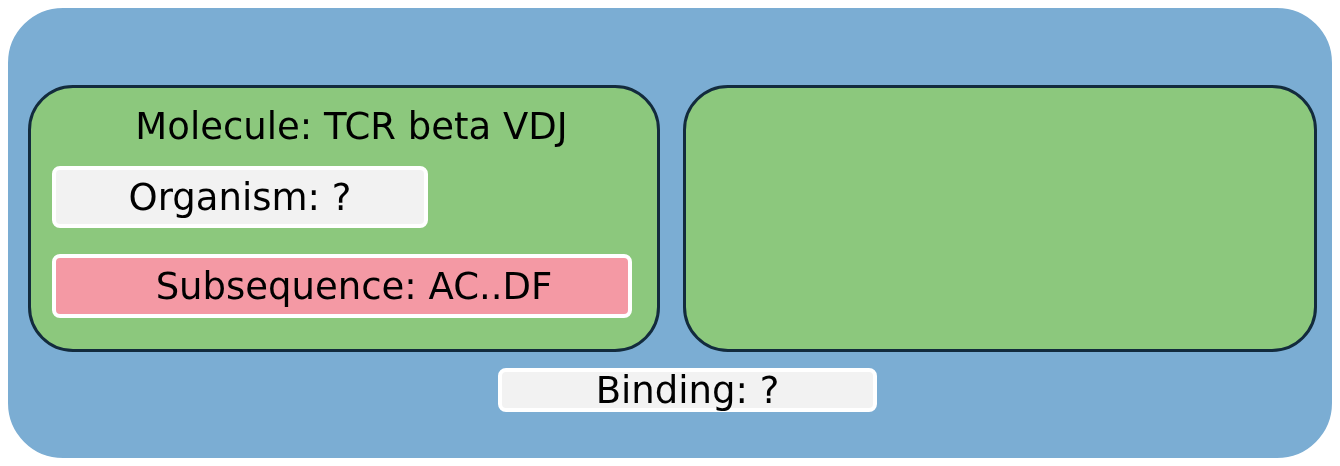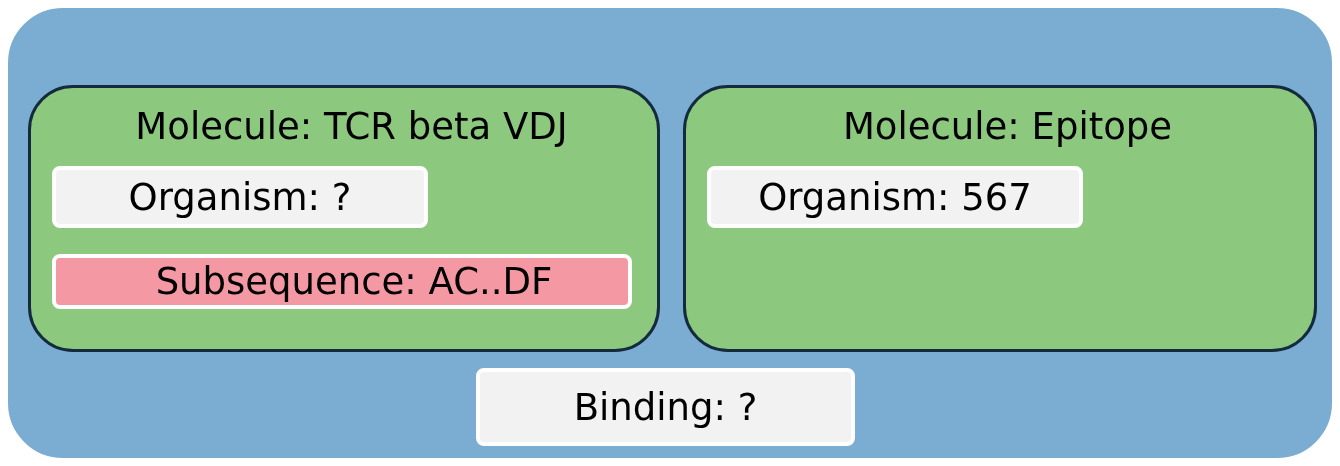--- a/index.html
+++ b/index.html
@@ -69,44 +69,42 @@
     left: 21px;
     top: 78px;
     width: 376px;
     height: 62px;
     background: var(--neutral_pill_bg, #f2f2f2);
   }
   .pill.subsequence {
     left: 21px;
     top: 166px;
     width: 580px;
-    height: 55px;
+    height: 64px;
     background: var(--subsequence_pill_bg, #f499a4);
     padding-left: 24px;
   }
   .pill.binding {
-    left: 468px;
+    left: 490px;
     top: 360px;
     width: 379px;
-    height: 78px;
+    height: 44px;
     background: var(--neutral_pill_bg, #f2f2f2);
   }
 </style>
 </head>
 <body>
 
 <div class="canvas">
   <div class="env">
 
     <div class="card card-left">
       <div class="card-title">Molecule: TCR beta VDJ</div>
       <div class="pill organism">Organism: ?</div>
       <div class="pill subsequence">Subsequence: AC..DF</div>
     </div>
 
     <div class="card card-right">
-      <div class="card-title">Molecule: Epitope</div>
-      <div class="pill organism">Organism: 567</div>
     </div>
 
     <div class="pill binding">Binding: ?</div>
   </div>
 </div>
 
 </body></html>

